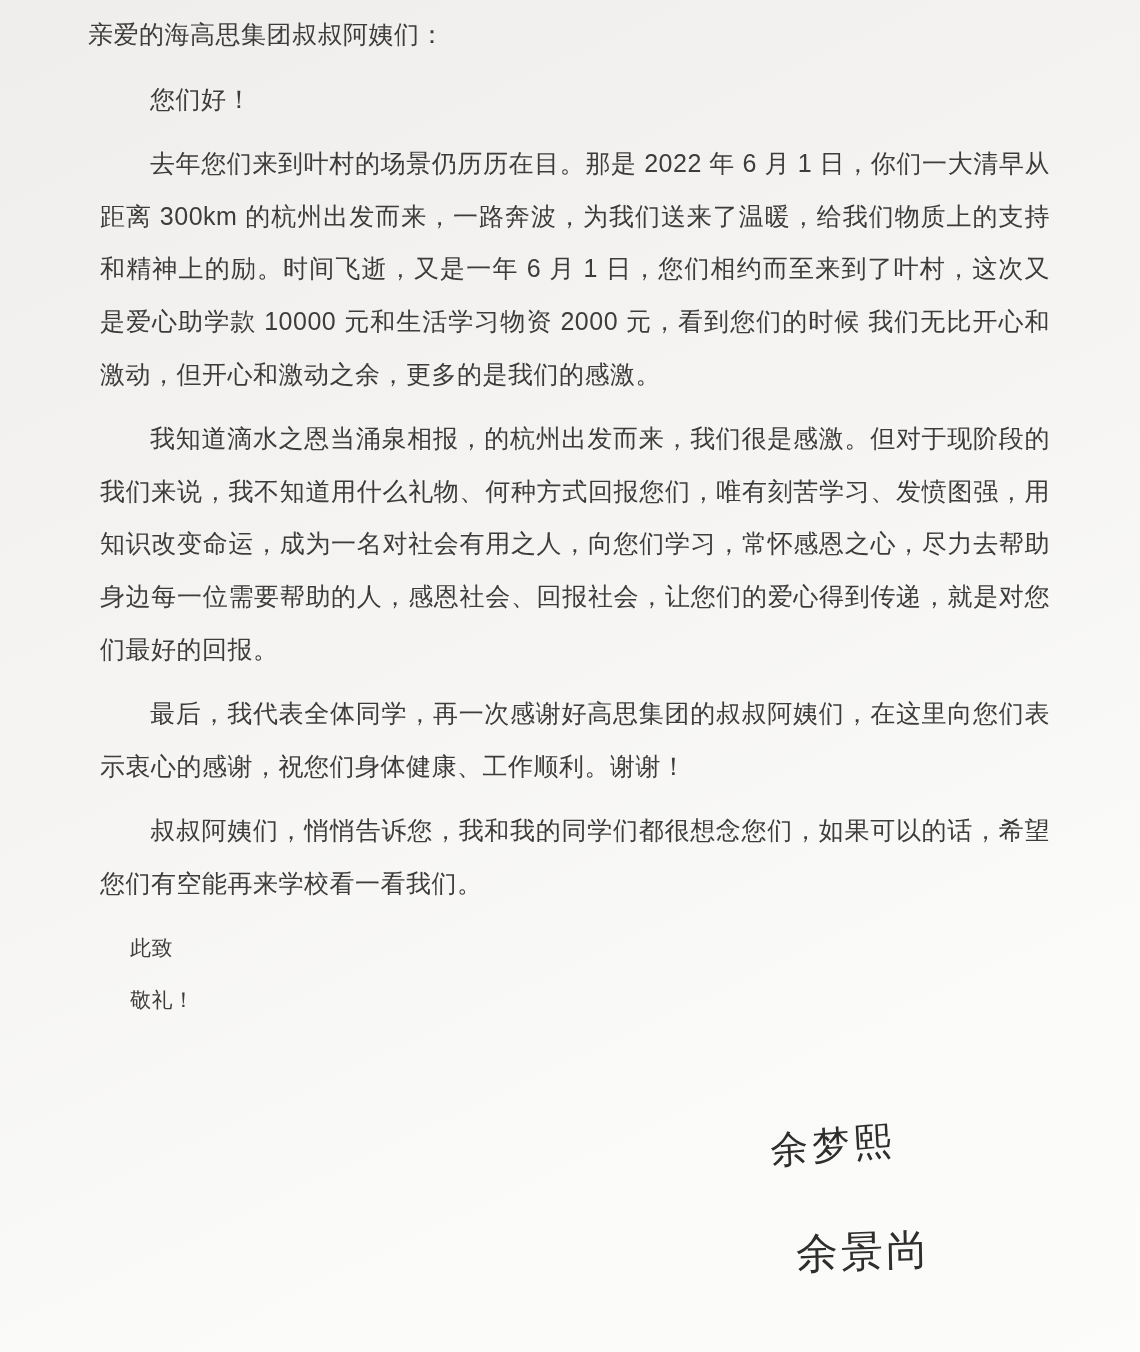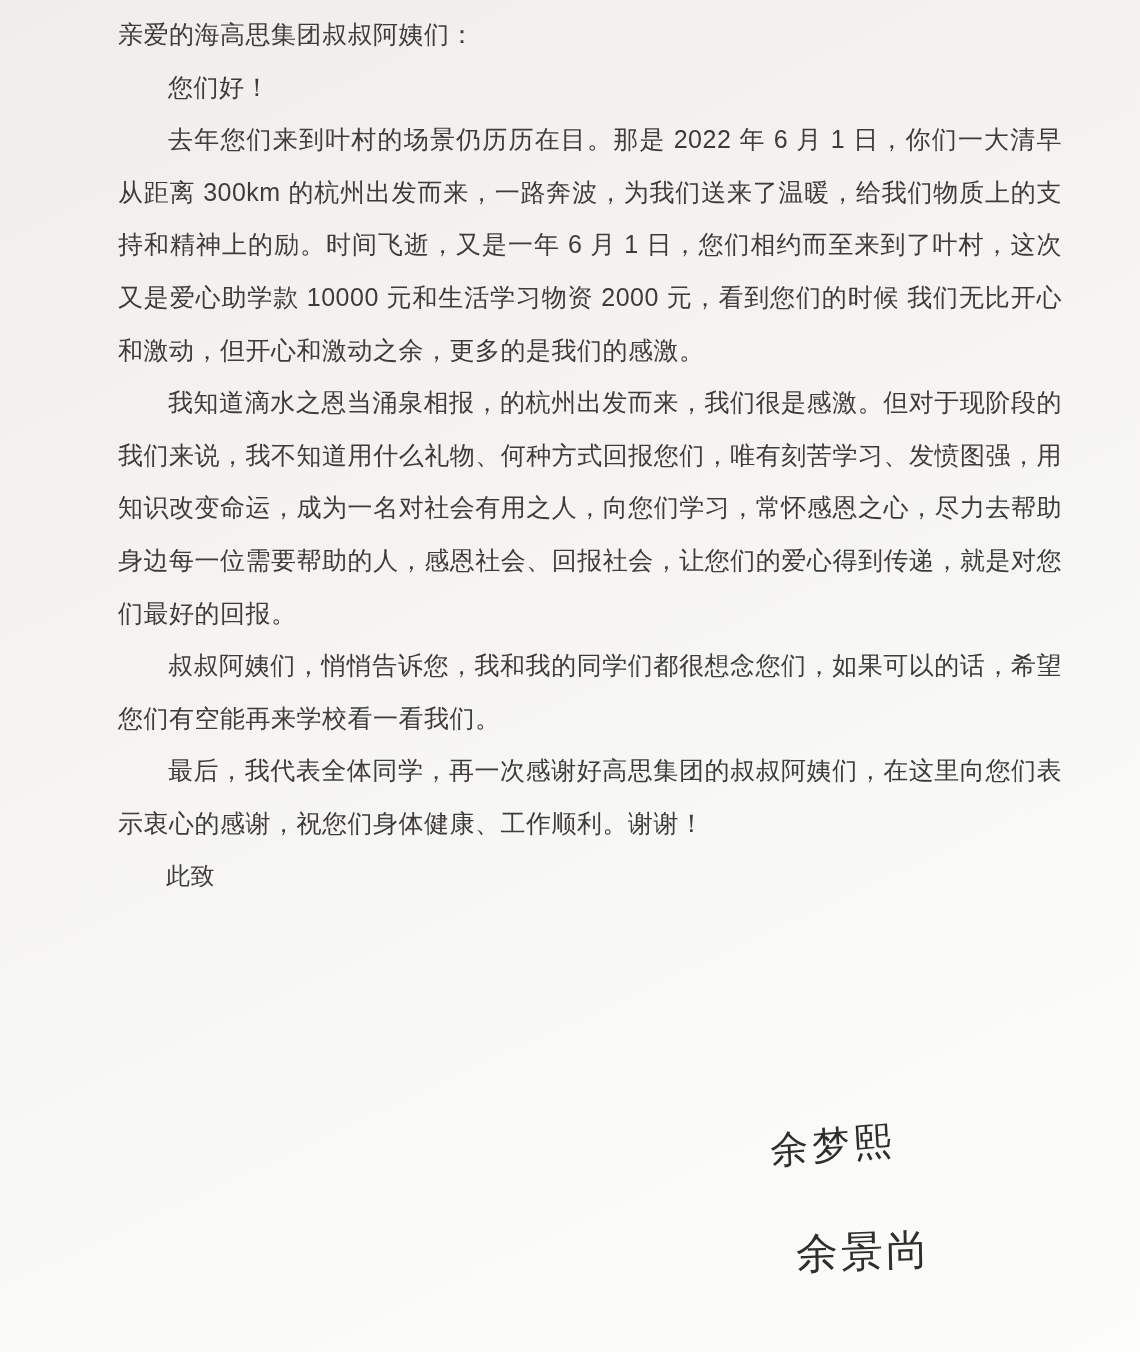--- a/index.html
+++ b/index.html
@@ -9,42 +9,42 @@
     height: 1352px;
     overflow: hidden;
   }
   body {
     background: linear-gradient(155deg, #efeeec 0%, #f4f3f1 35%, #fafaf9 75%, #fcfcfb 100%);
     font-family: "Liberation Sans", sans-serif;
   }
   .page {
     position: absolute;
     inset: 0;
-    padding: 8px 78px 0 118px;
+    padding: 8px 78px 0 88px;
     box-sizing: border-box;
     color: #3d3c3a;
     filter: blur(0.3px);
   }
   .salutation {
     font-size: 25px;
     line-height: 52.6px;
     letter-spacing: 0.5px;
     white-space: nowrap;
   }
   .body-text p {
-    margin: 0;
+    margin: 12px;
     font-size: 25px;
     line-height: 52.6px;
     letter-spacing: 0.5px;
     text-indent: 2em;
     text-align: justify;
     word-break: break-all;
   }
   .closing-line {
-    font-size: 24px;
+    font-size: 21px;
     line-height: 52.6px;
     letter-spacing: 0.5px;
     text-indent: 2em;
   }
   .signature {
     position: absolute;
     color: #2f2e2c;
     font-weight: 500;
     white-space: nowrap;
     filter: none;
@@ -68,23 +68,24 @@
 <body>
 
 <div class="page">
 
   <div class="salutation">亲爱的海高思集团叔叔阿姨们：</div>
 
   <div class="body-text">
     <p>您们好！</p>
     <p>去年您们来到叶村的场景仍历历在目。那是 2022 年 6 月 1 日，你们一大清早从距离 300km 的杭州出发而来，一路奔波，为我们送来了温暖，给我们物质上的支持和精神上的励。时间飞逝，又是一年 6 月 1 日，您们相约而至来到了叶村，这次又是爱心助学款 10000 元和生活学习物资 2000 元，看到您们的时候 我们无比开心和激动，但开心和激动之余，更多的是我们的感激。</p>
     <p>我知道滴水之恩当涌泉相报，的杭州出发而来，我们很是感激。但对于现阶段的我们来说，我不知道用什么礼物、何种方式回报您们，唯有刻苦学习、发愤图强，用知识改变命运，成为一名对社会有用之人，向您们学习，常怀感恩之心，尽力去帮助身边每一位需要帮助的人，感恩社会、回报社会，让您们的爱心得到传递，就是对您们最好的回报。</p>
+    <p>最后，我代表全体同学，再一次感谢好高思集团的叔叔阿姨们，在这里向您们表示衷心的感谢，祝您们身体健康、工作顺利。谢谢！</p>
     <p>叔叔阿姨们，悄悄告诉您，我和我的同学们都很想念您们，如果可以的话，希望您们有空能再来学校看一看我们。</p>
-    <p>最后，我代表全体同学，再一次感谢好高思集团的叔叔阿姨们，在这里向您们表示衷心的感谢，祝您们身体健康、工作顺利。谢谢！</p>
   </div>
 
   <div class="closing-line">此致</div>
+  <div class="closing-line">敬礼！</div>
 
 </div>
 
 <div class="signature signature-1">余梦熙</div>
 
 <div class="signature signature-2">余景尚</div>
 
 </body></html>

